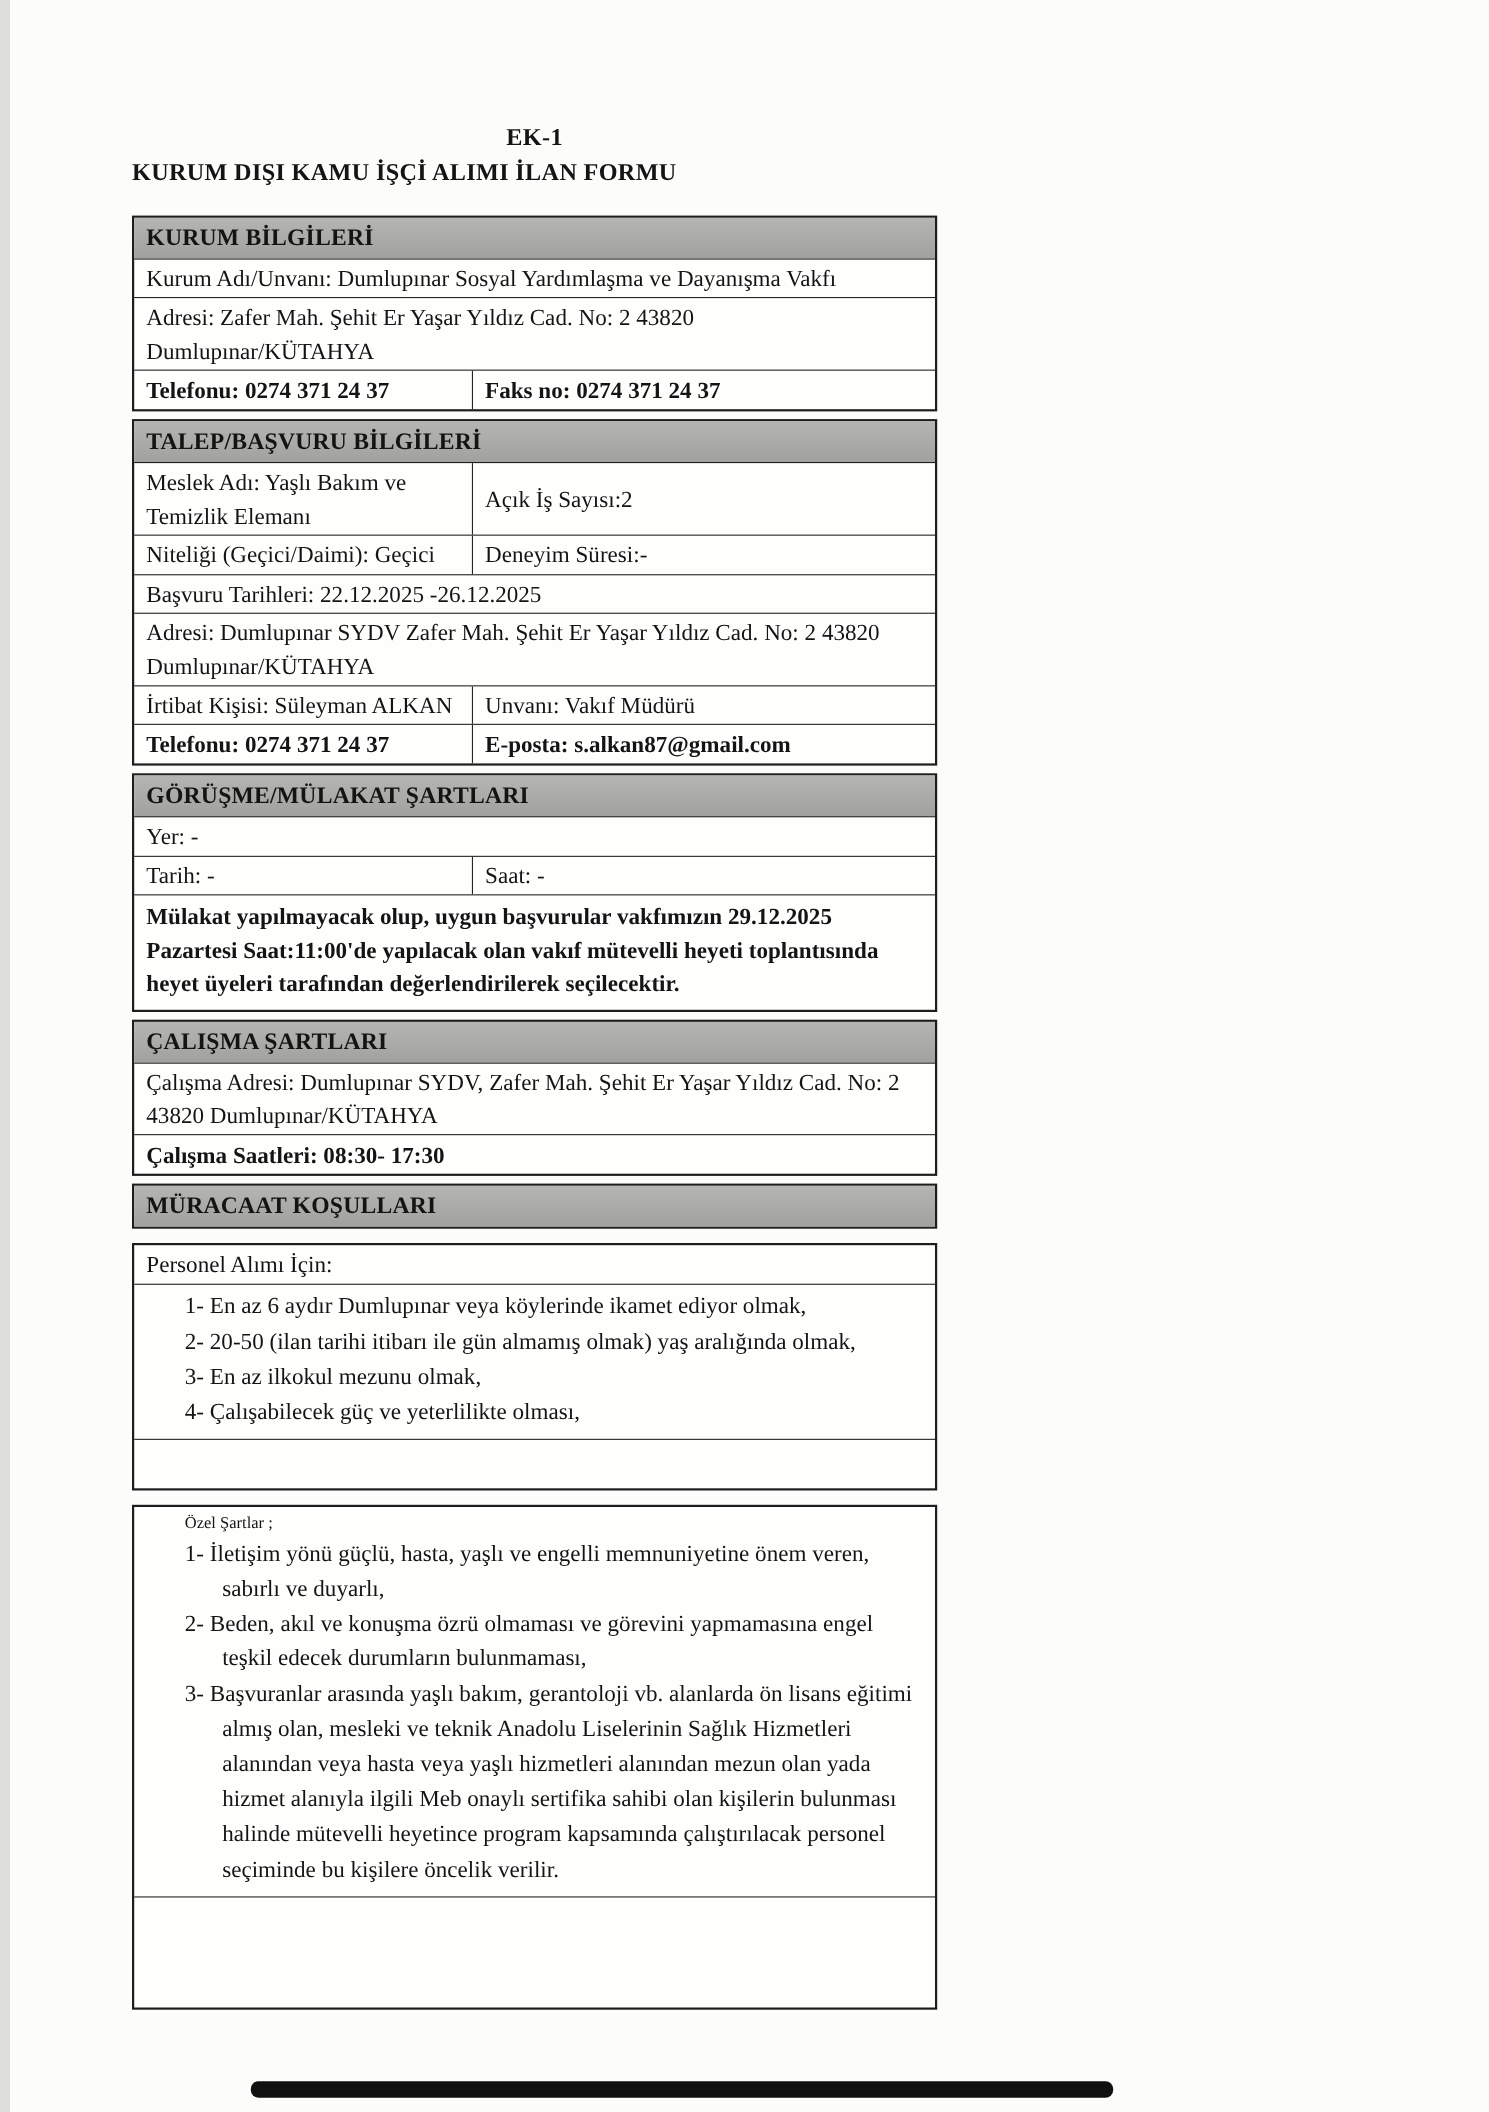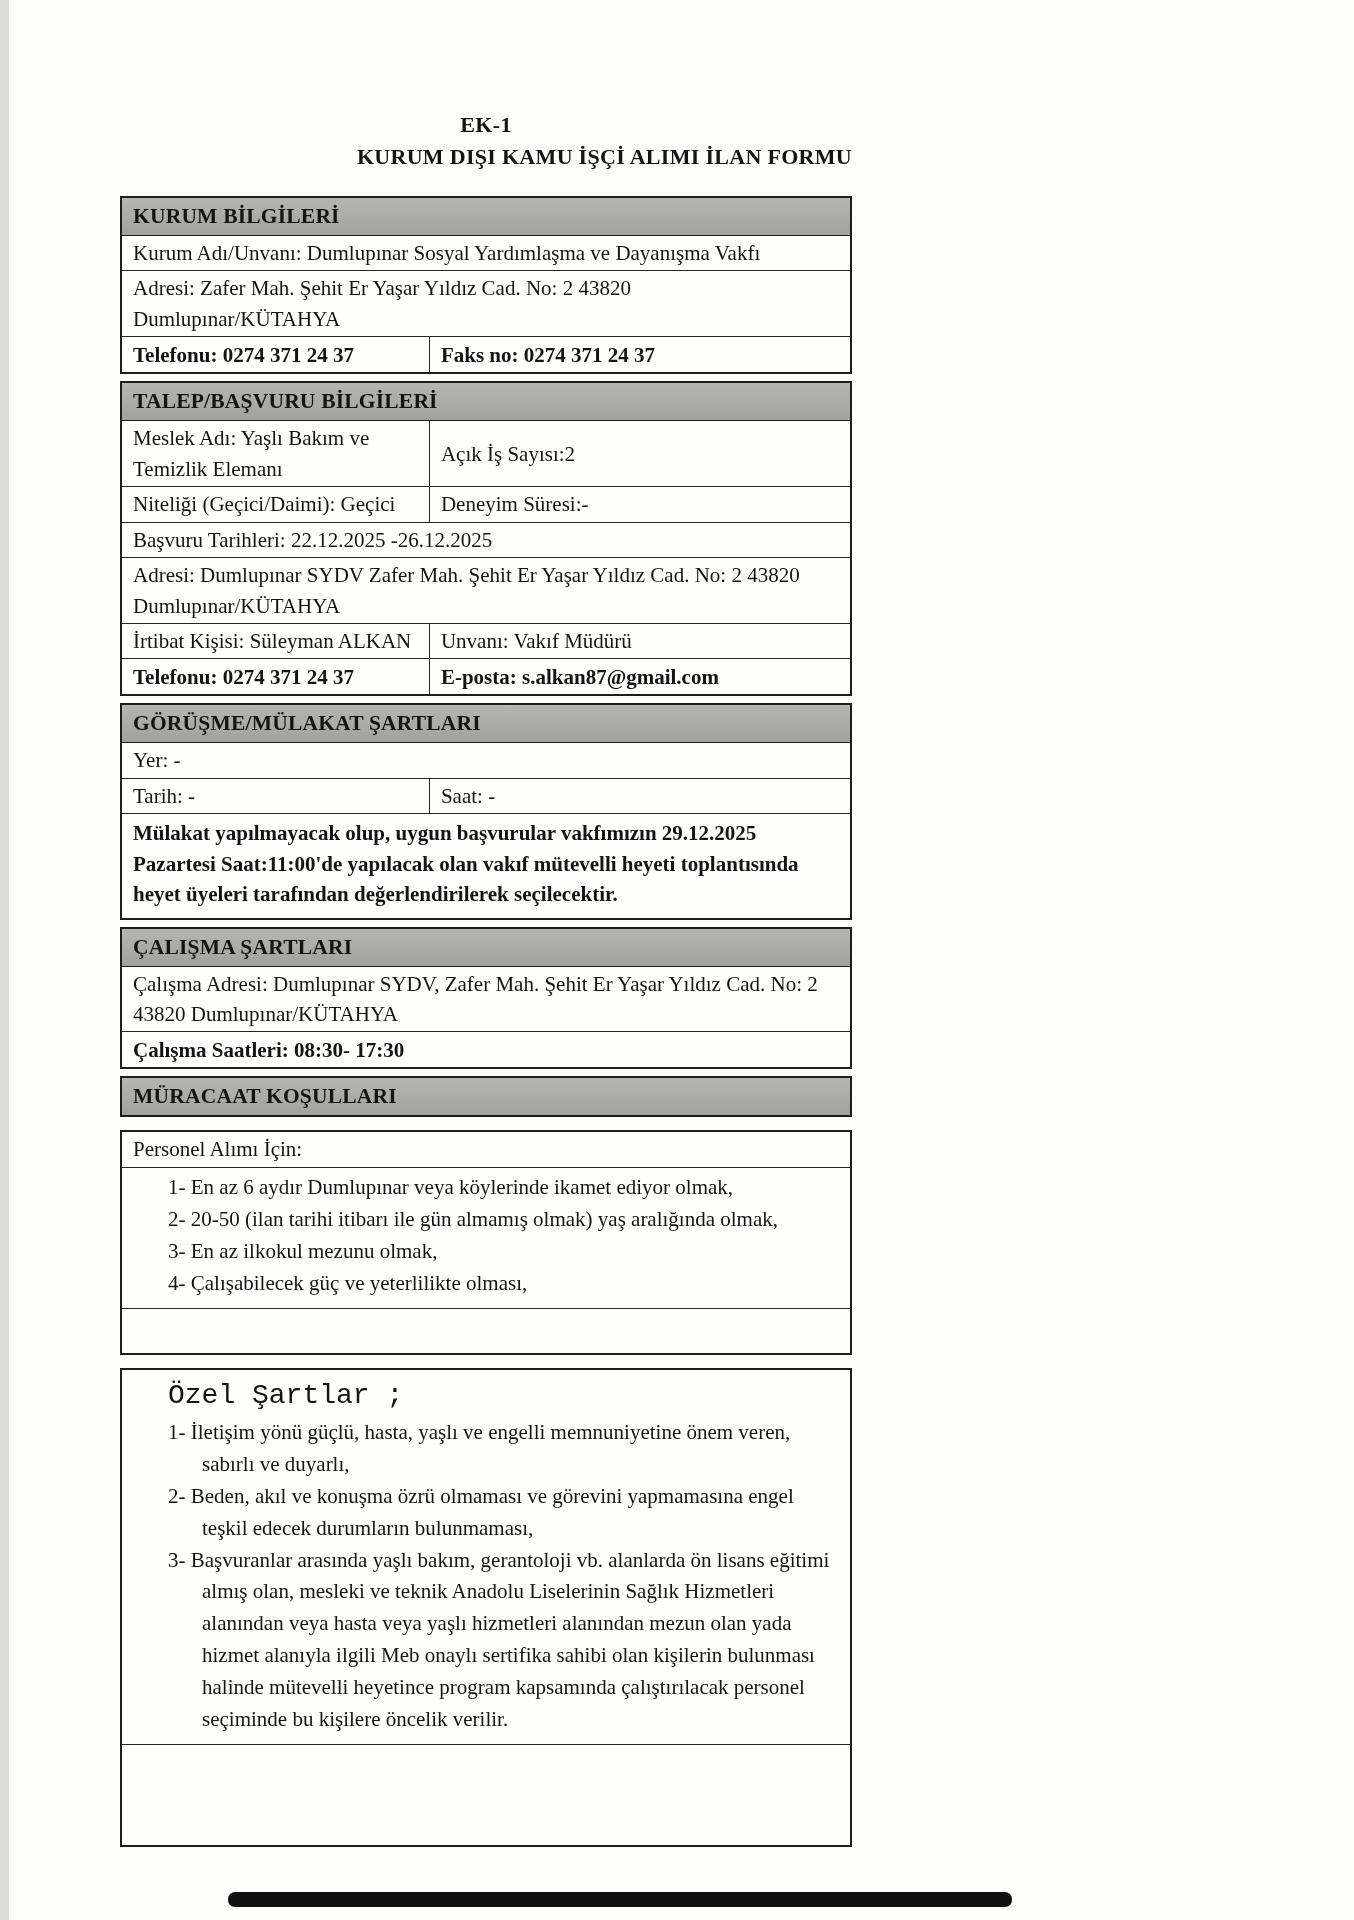--- a/index.html
+++ b/index.html
@@ -12,21 +12,21 @@
     overflow:hidden;
   }
   .scan-edge {
     position:absolute; left:0; top:0; width:9px; height:1920px;
     background:#dddddb;
   }
   .page {
     position:absolute; left:120px; top:112px; width:732px;
   }
   .ek-label { text-align:center; font-weight:bold; font-size:22px; letter-spacing:.4px; }
-  .doc-title { text-align:right; font-weight:bold; font-size:22px; margin-top:6px; letter-spacing:.3px; }
+  .doc-title { text-align:left; font-weight:bold; font-size:22px; margin-top:6px; letter-spacing:.3px; }
 
   .block {
     border:2px solid #1d1d1d;
     margin-top:7px;
     background:#fefefd;
   }
   .block.first { margin-top:26px; }
   .block.gap-lg { margin-top:13px; }
 
   .sec-header {
@@ -55,21 +55,21 @@
   .row.single .cell { width:100%; }
   .row.two .left { width:42.3%; border-right:1.5px solid #242424; }
   .row.two .right { flex:1; }
 
   .row.para .cell { padding:4px 11px 8px; }
 
   .list-row {
     display:block;
     padding:4px 16px 8px 46px;
   }
-  .list-heading { font-size:28px; line-height:1.55;font-family:Liberation Mono, monospace; }
+  .list-heading { font-size:15px; line-height:1.55; }
   .list-item {
     font-size:21px;
     line-height:1.52;
     padding-left:34px;
     text-indent:-34px;
   }
   .empty-row { min-height:44px; }
   .empty-row.tall { min-height:100px; }
 
   .scan-bar {

